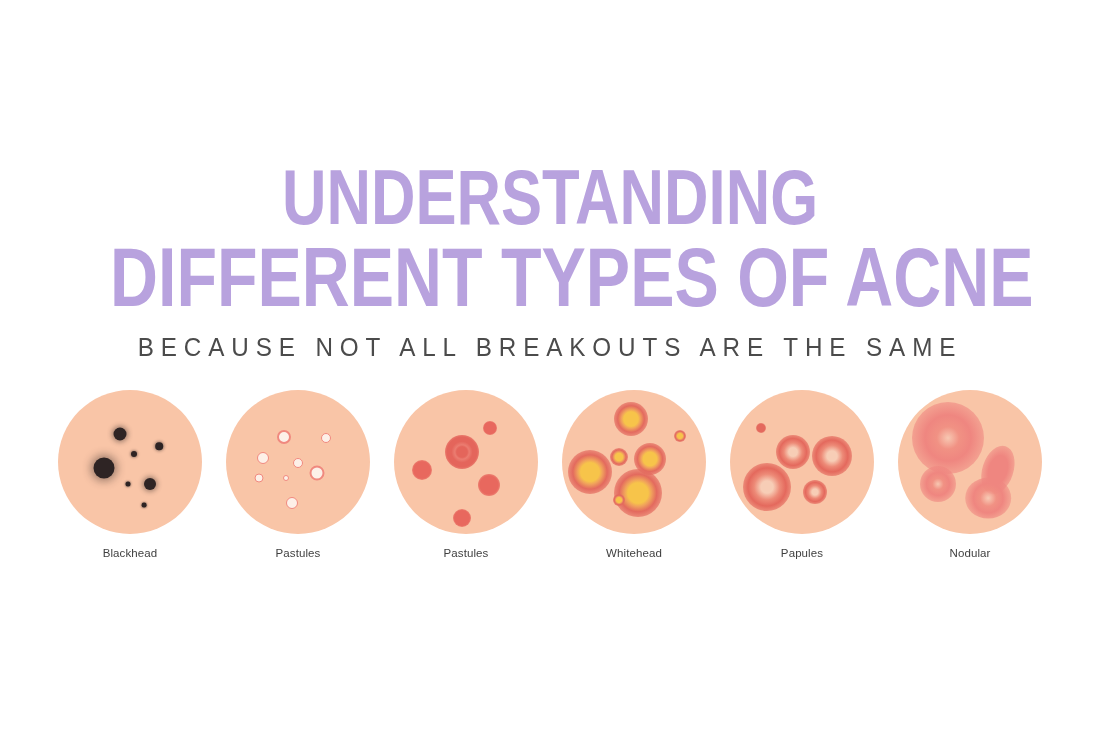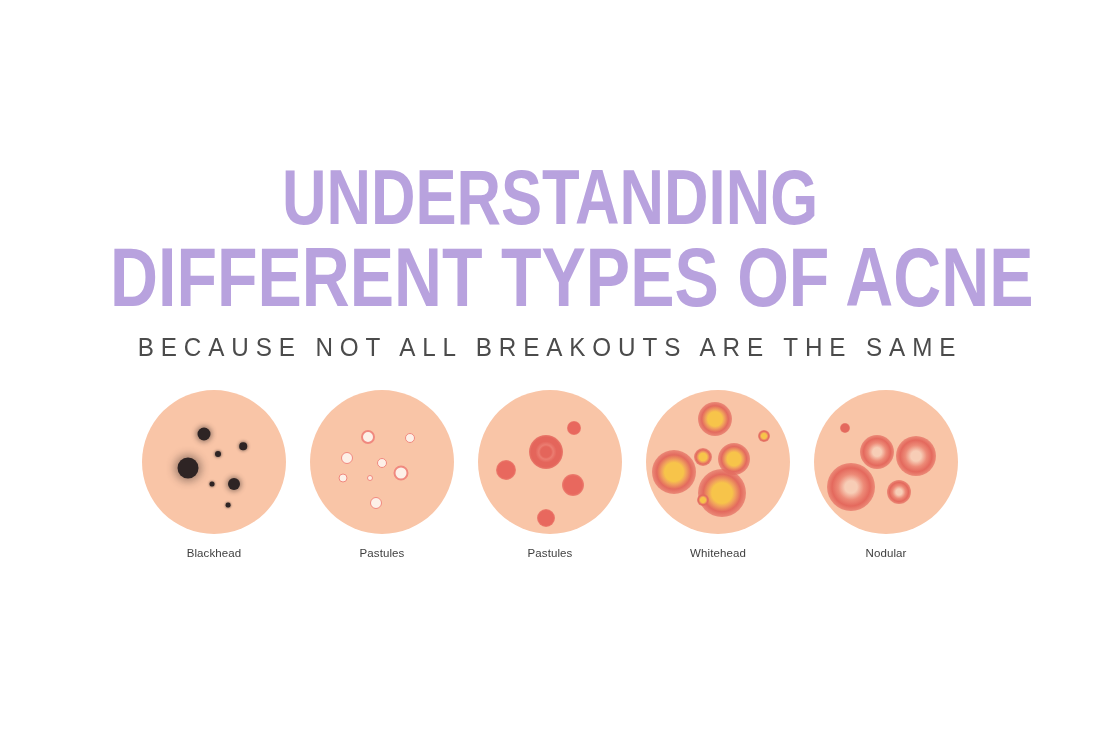--- a/index.html
+++ b/index.html
@@ -150,17 +150,26 @@
         <div class="acne-label">Whitehead</div>
       </div>
       <div class="acne-item">
         <div class="skin-disc" style="background: rgb(249, 197, 167);">
           <div class="lesion" style="left: 31px; top: 38px; width: 10px; height: 10px; background: radial-gradient(circle, rgb(228, 105, 93) 0%, rgb(228, 105, 93) 55%, rgba(228, 105, 93, 0) 100%);"></div>
           <div class="lesion" style="left: 63px; top: 62px; width: 34px; height: 34px; background: radial-gradient(circle, rgb(247, 205, 182) 0%, rgb(247, 205, 182) 18%, rgb(237, 138, 119) 38%, rgb(228, 105, 93) 56%, rgba(228, 105, 93, 0.45) 78%, rgba(228, 105, 93, 0) 100%);"></div>
           <div class="lesion" style="left: 102px; top: 66px; width: 40px; height: 40px; background: radial-gradient(circle, rgb(247, 205, 182) 0%, rgb(247, 205, 182) 18%, rgb(237, 138, 119) 38%, rgb(228, 105, 93) 56%, rgba(228, 105, 93, 0.45) 78%, rgba(228, 105, 93, 0) 100%);"></div>
           <div class="lesion" style="left: 37px; top: 97px; width: 48px; height: 48px; background: radial-gradient(circle, rgb(247, 205, 182) 0%, rgb(247, 205, 182) 18%, rgb(237, 138, 119) 38%, rgb(228, 105, 93) 56%, rgba(228, 105, 93, 0.45) 78%, rgba(228, 105, 93, 0) 100%);"></div>
           <div class="lesion" style="left: 85px; top: 102px; width: 24px; height: 24px; background: radial-gradient(circle, rgb(247, 205, 182) 0%, rgb(247, 205, 182) 18%, rgb(237, 138, 119) 38%, rgb(228, 105, 93) 56%, rgba(228, 105, 93, 0.45) 78%, rgba(228, 105, 93, 0) 100%);"></div>
         </div>
+        <div class="acne-label">Papules</div>
+      </div>
+      <div class="acne-item">
+        <div class="skin-disc" style="background: rgb(249, 197, 167);">
+          <div class="lesion" style="left: 50px; top: 48px; width: 72px; height: 72px; background: radial-gradient(circle, rgba(247, 200, 180, 0.85) 0%, rgba(240, 140, 128, 0.9) 22%, rgb(239, 134, 128) 45%, rgba(239, 134, 128, 0.55) 72%, rgba(239, 134, 128, 0) 100%);"></div>
+          <div class="lesion" style="left: 40px; top: 94px; width: 36px; height: 36px; background: radial-gradient(circle, rgba(247, 200, 180, 0.85) 0%, rgba(240, 140, 128, 0.9) 22%, rgb(239, 134, 128) 45%, rgba(239, 134, 128, 0.55) 72%, rgba(239, 134, 128, 0) 100%);"></div>
+          <div class="lesion" style="left: 100px; top: 80px; width: 31.2px; height: 50px; border-radius: 50%; background: radial-gradient(rgb(239, 134, 128) 0%, rgb(239, 134, 128) 42%, rgba(239, 134, 128, 0.55) 72%, rgba(239, 134, 128, 0) 100%); transform: translate(-50%, -50%) rotate(18deg);"></div>
+          <div class="lesion" style="left: 90px; top: 108px; width: 45.6px; height: 40.8px; border-radius: 50%; background: radial-gradient(circle, rgba(247, 205, 186, 0.75) 0%, rgba(240, 140, 128, 0.9) 26%, rgb(239, 134, 128) 48%, rgba(239, 134, 128, 0.5) 74%, rgba(239, 134, 128, 0) 100%);"></div>
+        </div>
         <div class="acne-label">Nodular</div>
       </div>
     </div>
 
 </div>
 
 </body></html>

